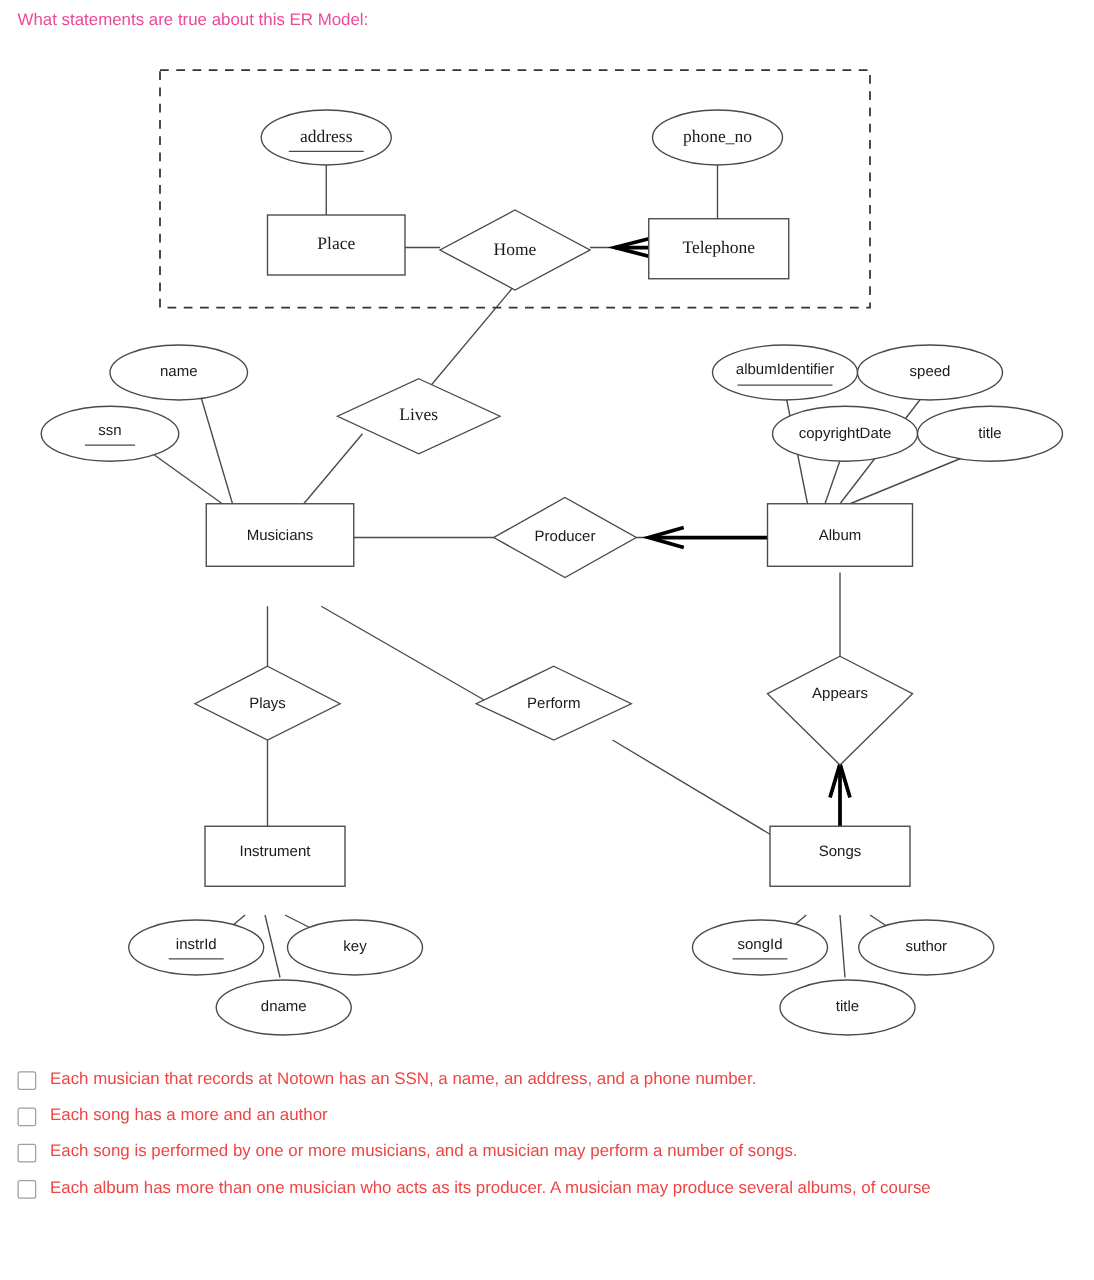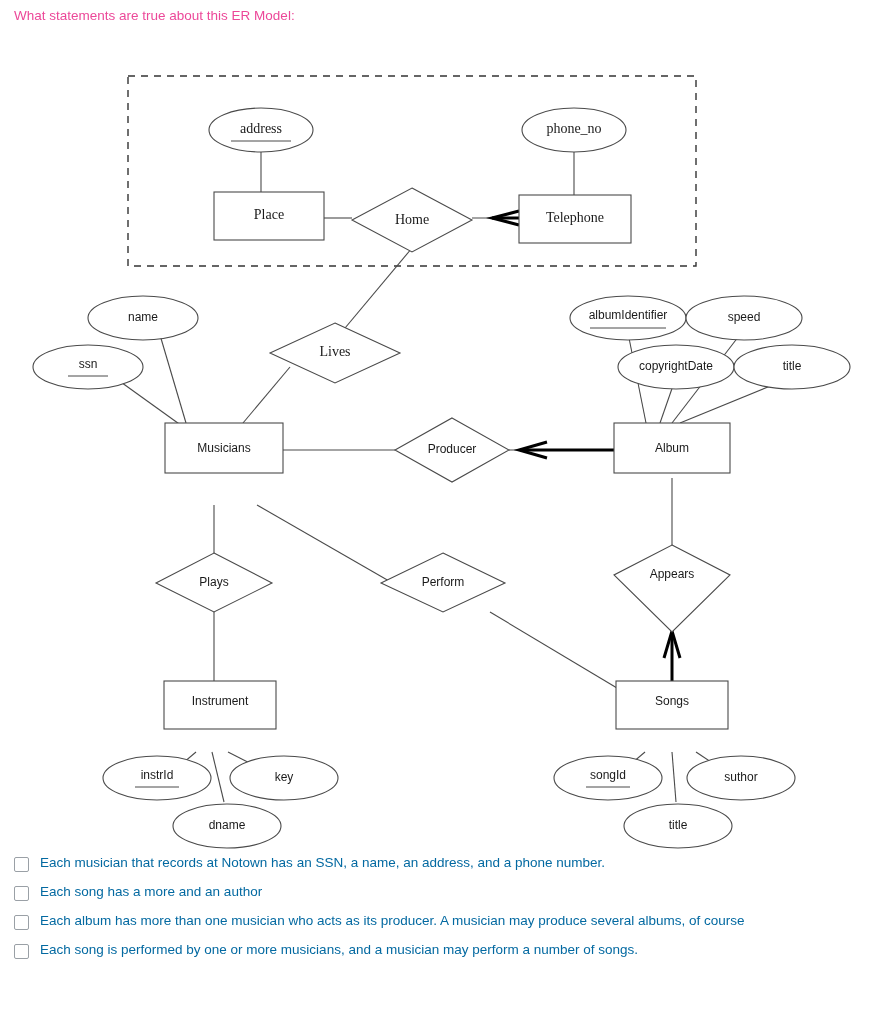--- a/index.html
+++ b/index.html
@@ -8,34 +8,34 @@
     font-family:"Liberation Sans", sans-serif;
     color:#1a1a1a;
     position:relative;
     overflow:hidden;
   }
   #question{
     position:absolute;left:14px;top:8px;
     font-size:13.5px;color:#ec4899;
   }
   #diagram{
-    position:absolute;left:0;top:40px;width:771px;height:830px;
+    position:absolute;left:0;top:20px;width:771px;height:830px;
   }
   #options{
     position:absolute;left:14px;top:855px;width:846px;
   }
   .opt{
     display:flex;align-items:flex-start;gap:11px;
     margin-bottom:12px;
   }
   .opt .box{
     width:13px;height:13px;border:1px solid #9aa0a6;border-radius:2px;
     background:#fff;flex:0 0 auto;margin-top:2px;
   }
-  .opt .txt{font-size:13.5px;color:#0369a1;line-height:1.25;}
+  .opt .txt{font-size:13.5px;color:#ef4444;line-height:1.25;}
   svg text{font-family:"Liberation Sans", sans-serif;fill:#1a1a1a;}
   svg .serif{font-family:"Liberation Serif", serif;}
 </style>
 </head>
 <body>
 
 <div id="question">What statements are true about this ER Model:</div>
 
 <div id="diagram">
 <svg width="875" height="830" viewBox="0 0 875 830" xmlns="http://www.w3.org/2000/svg">
@@ -187,19 +187,19 @@
   <div class="opt">
     <div class="box"></div>
     <div class="txt">Each musician that records at Notown has an SSN, a name, an address, and a phone number.</div>
   </div>
   <div class="opt">
     <div class="box"></div>
     <div class="txt">Each song has a more and an author</div>
   </div>
   <div class="opt">
     <div class="box"></div>
+    <div class="txt">Each song is performed by one or more musicians, and a musician may perform a number of songs.</div>
+  </div>
+  <div class="opt">
+    <div class="box"></div>
     <div class="txt">Each album has more than one musician who acts as its producer. A musician may produce several albums, of course</div>
   </div>
-  <div class="opt">
-    <div class="box"></div>
-    <div class="txt">Each song is performed by one or more musicians, and a musician may perform a number of songs.</div>
-  </div>
 </div>
 
 </body></html>

